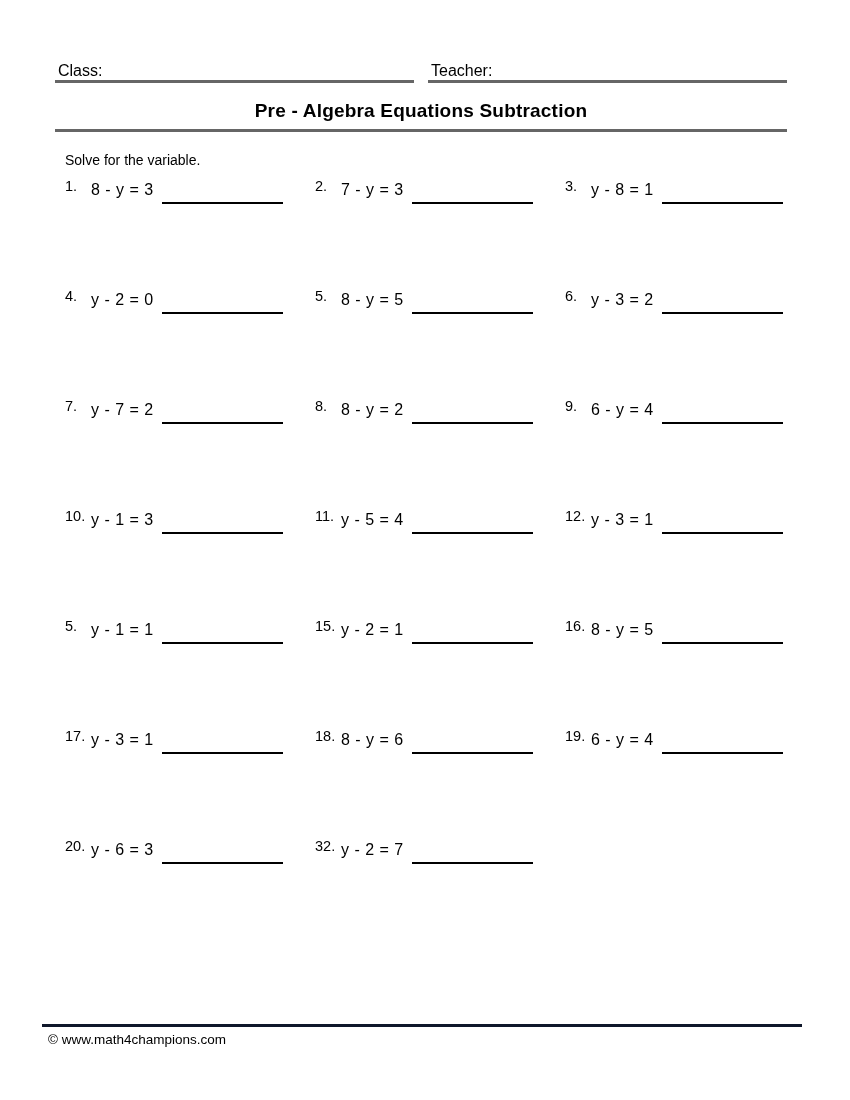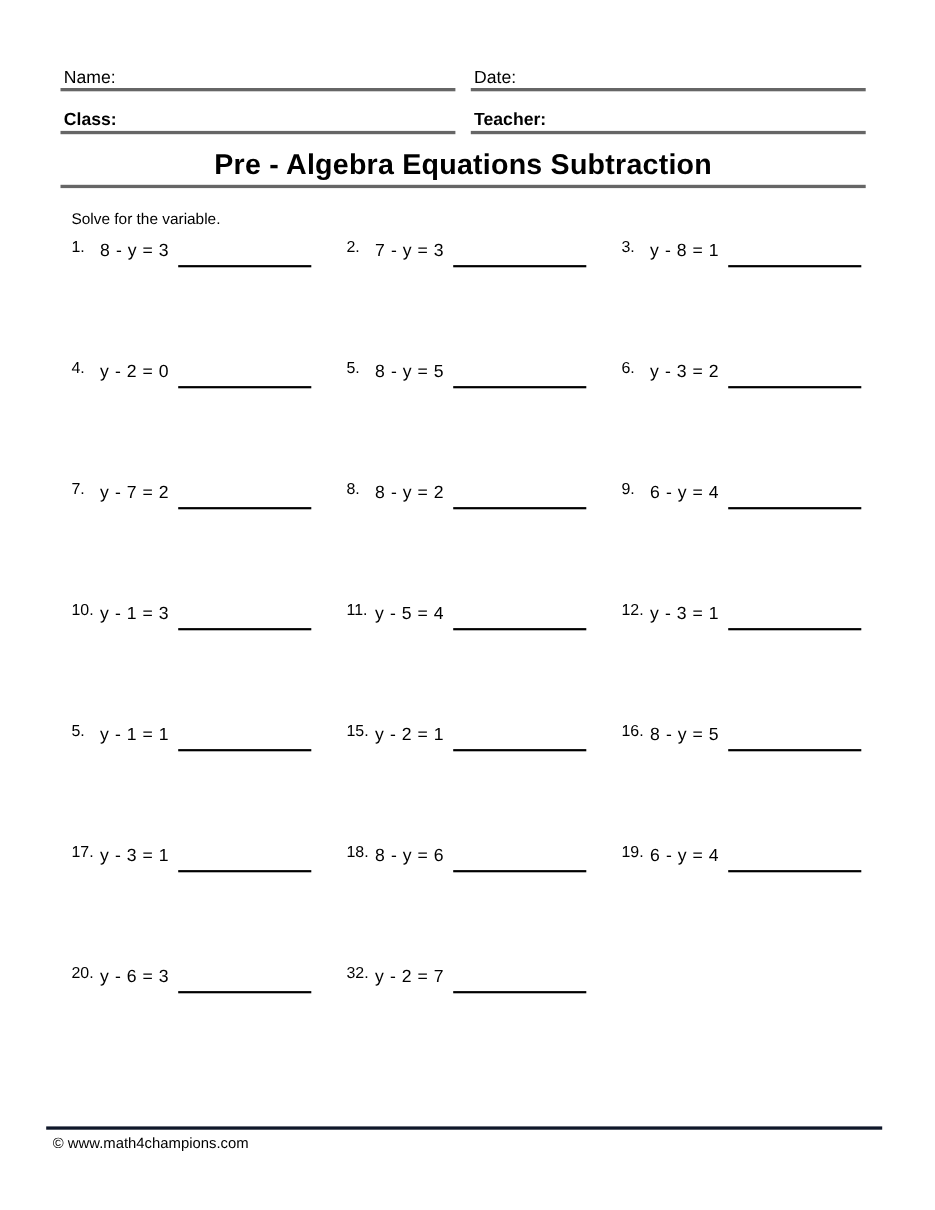--- a/index.html
+++ b/index.html
@@ -26,21 +26,21 @@
     padding: 1px 0 1px 3px;
     font-size: 16px;
     line-height: 19px;
     height: 23px;
   }
 
   
   .title {
     margin-top: 12px;
     text-align: center;
-    font-size: 26px;
+    font-size: 19px;
     font-weight: bold;
     letter-spacing: 0.2px;
     line-height: 31px;
   }
   .title-rule {
     margin-top: 3px;
     border-top: 3px solid #666666;
     height: 0;
   }
 
@@ -98,28 +98,20 @@
   .footer-text {
     font-size: 13.5px;
     padding-left: 6px;
   }
 </style>
 </head>
 <body>
 
 <div class="page">
 
-  <div class="hrow">
-    <div class="field">
-      <span>Name:</span>
-    </div>
-    <div class="field">
-      <span>Date:</span>
-    </div>
-  </div>
 
   <div class="hrow">
     <div class="field">
       <span>Class:</span>
     </div>
     <div class="field">
       <span>Teacher:</span>
     </div>
   </div>
 

